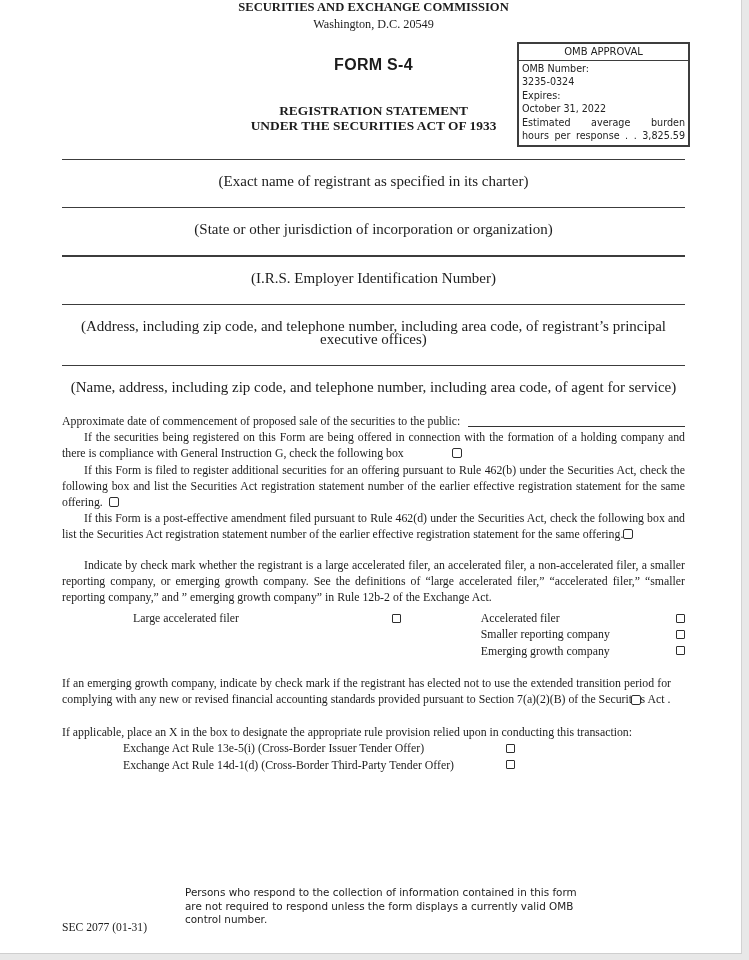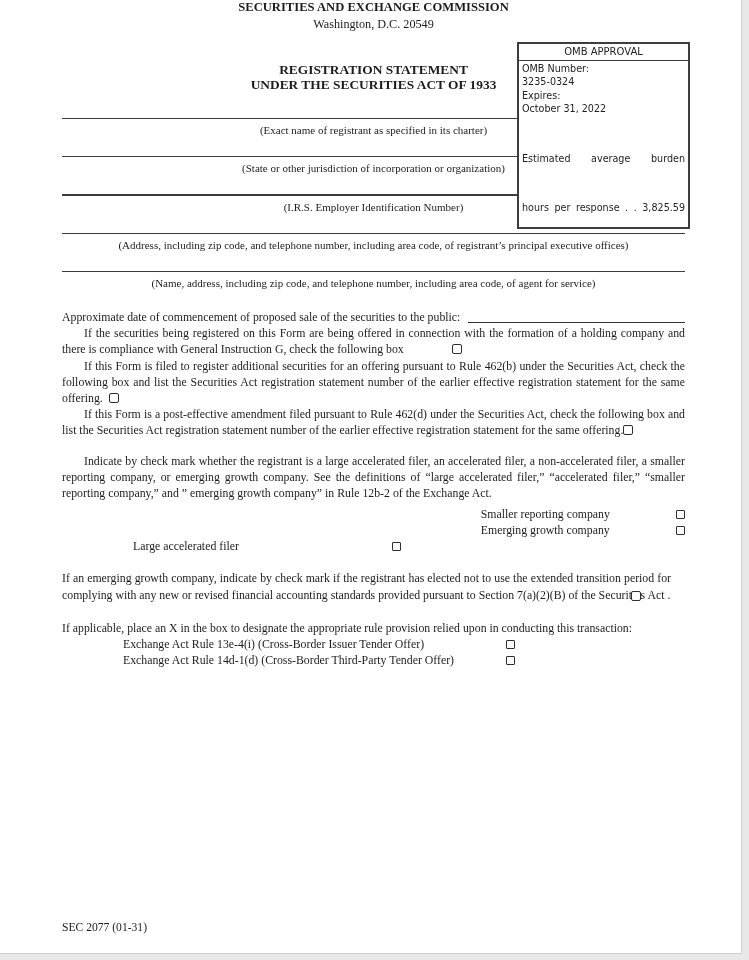--- a/index.html
+++ b/index.html
@@ -25,31 +25,31 @@
   .omb-box {
     position: absolute;
     top: 42px; left: 517px;
     width: 173px;
     border: 2px solid #3d3d3d;
     font-family: "DejaVu Sans", sans-serif;
     font-size: 9.6px;
     line-height: 13.5px;
     color: #222;
     background: #fff;
-    padding: 1px 3px 12px 3px;
+    padding: 1px 3px 2px 3px;
   }
   .omb-title {
     text-align: center;
     border-bottom: 1.4px solid #3d3d3d;
     margin: 0 -3px 1px -3px;
     padding-bottom: 1px;
     font-size: 10px;
   }
   .omb-row { display: flex; justify-content: space-between; flex-direction: column; }
-  .omb-burden { text-align: justify; text-align-last: justify; margin-top: 36px; }
+  .omb-burden { text-align: justify; text-align-last: justify; }
 
   
   .hdr { text-align: center; }
   .hdr-line1 { padding-top: 53px; font-weight: bold; font-size: 12.6px; line-height: 14px; }
   .hdr-line2 { font-weight: bold; font-size: 12.6px; line-height: 14px; }
   .hdr-line3 { font-size: 12.2px; line-height: 15px; margin-top: 3px; }
   .form-title {
     font-family: "Liberation Sans", sans-serif;
     font-size: 16px; font-weight: 600;
     letter-spacing: 0.3px;
@@ -60,23 +60,23 @@
 
   
   .fields { margin-top: 26px; }
   .field-rule {
     height: 0;
     border-top: 1.5px solid #3c3c3c;
     cursor: text;
   }
   .field-caption {
     text-align: center;
-    font-size: 11px;
+    font-size: 15px;
     line-height: 13px;
-    margin-top: 5px;
+    margin-top: 15px;
     margin-bottom: 19px;
   }
 
   
   .body-text { font-size: 11.8px; line-height: 16.2px; text-align: justify; }
   .p-indent { text-indent: 22px; }
   .approx-row { display: flex; align-items: flex-end; }
   .approx-label { white-space: nowrap; }
   .approx-line {
     flex: 1 1 auto;
@@ -91,21 +91,21 @@
     border-radius: 1px;
     vertical-align: -0.5px;
     background: #fff;
     cursor: pointer;
   }
   .cb-para { width: 10px; height: 10px; border-radius: 2px; }
   .gap14 { height: 14px; }
 
   
   .filer-grid { display: flex; margin-top: 5px; font-size: 11.8px; line-height: 16.2px; }
-  .filer-col-left { width: 282px; margin-left: 71px; margin-top: 32px; }
+  .filer-col-left { width: 282px; margin-left: 71px; }
   .filer-col-right { width: 215px; margin-left: 80px; }
   .filer-row { display: flex; justify-content: space-between; align-items: center; }
 
   
   .eg-para { position: relative; padding-right: 14px; }
   .eg-cb { position: absolute; right: 44px; bottom: 2px; }
 
   
   .rule-row {
     display: flex; justify-content: space-between; align-items: center;
@@ -146,20 +146,21 @@
     </div>
     <div class="omb-burden">Estimated average burden</div>
     <div class="omb-burden">hours per response . . 3,825.59</div>
   </div>
 
   <div class="content">
 
     <div class="hdr">
       <div class="hdr-line2">SECURITIES AND EXCHANGE COMMISSION</div>
       <div class="hdr-line3">Washington, D.C. 20549</div>
+      <div class="form-title">FORM S-4</div>
       <div class="reg-block">
         <div class="reg-line">REGISTRATION STATEMENT</div>
         <div class="reg-line">UNDER THE SECURITIES ACT OF 1933</div>
       </div>
     </div>
 
     <div class="fields">
       <div class="field-rule"></div>
       <div class="field-caption">(Exact name of registrant as specified in its charter)</div>
 
@@ -201,20 +202,24 @@
 
     <div class="filer-grid">
       <div class="filer-col-left">
         <div class="filer-row">
           <span>Large accelerated filer</span>
           <span class="cb"></span>
         </div>
       </div>
       <div class="filer-col-right">
         <div class="filer-row">
+          <span>Accelerated filer</span>
+          <span class="cb"></span>
+        </div>
+        <div class="filer-row">
           <span>Smaller reporting company</span>
           <span class="cb"></span>
         </div>
         <div class="filer-row">
           <span>Emerging growth company</span>
           <span class="cb"></span>
         </div>
       </div>
     </div>
 
@@ -222,25 +227,26 @@
 
     <div class="body-text eg-para">
       <span>If an emerging growth company, indicate by check mark if the registrant has elected not to use the extended transition period for complying with any new or revised financial accounting standards provided pursuant to Section 7(a)(2)(B) of the Securities Act .</span>
       <span class="cb cb-para eg-cb"></span>
     </div>
 
     <div style="height:17px"></div>
 
     <div class="body-text">If applicable, place an X in the box to designate the appropriate rule provision relied upon in conducting this transaction:</div>
     <div class="rule-row">
-      <span>Exchange Act Rule 13e-4(i) (Cross-Border Issuer Tender Offer)</span>
+      <span>Exchange Act Rule 13e-5(i) (Cross-Border Issuer Tender Offer)</span>
       <span class="cb"></span>
     </div>
     <div class="rule-row">
       <span>Exchange Act Rule 14d-1(d) (Cross-Border Third-Party Tender Offer)</span>
       <span class="cb"></span>
     </div>
 
   </div>
 
+  <div class="footer-notice">Persons who respond to the collection of information contained in this form are not required to respond unless the form displays a currently valid OMB control number.</div>
   <div class="sec-number">SEC 2077 (01-31)</div>
 
 </div>
 
 </body></html>

